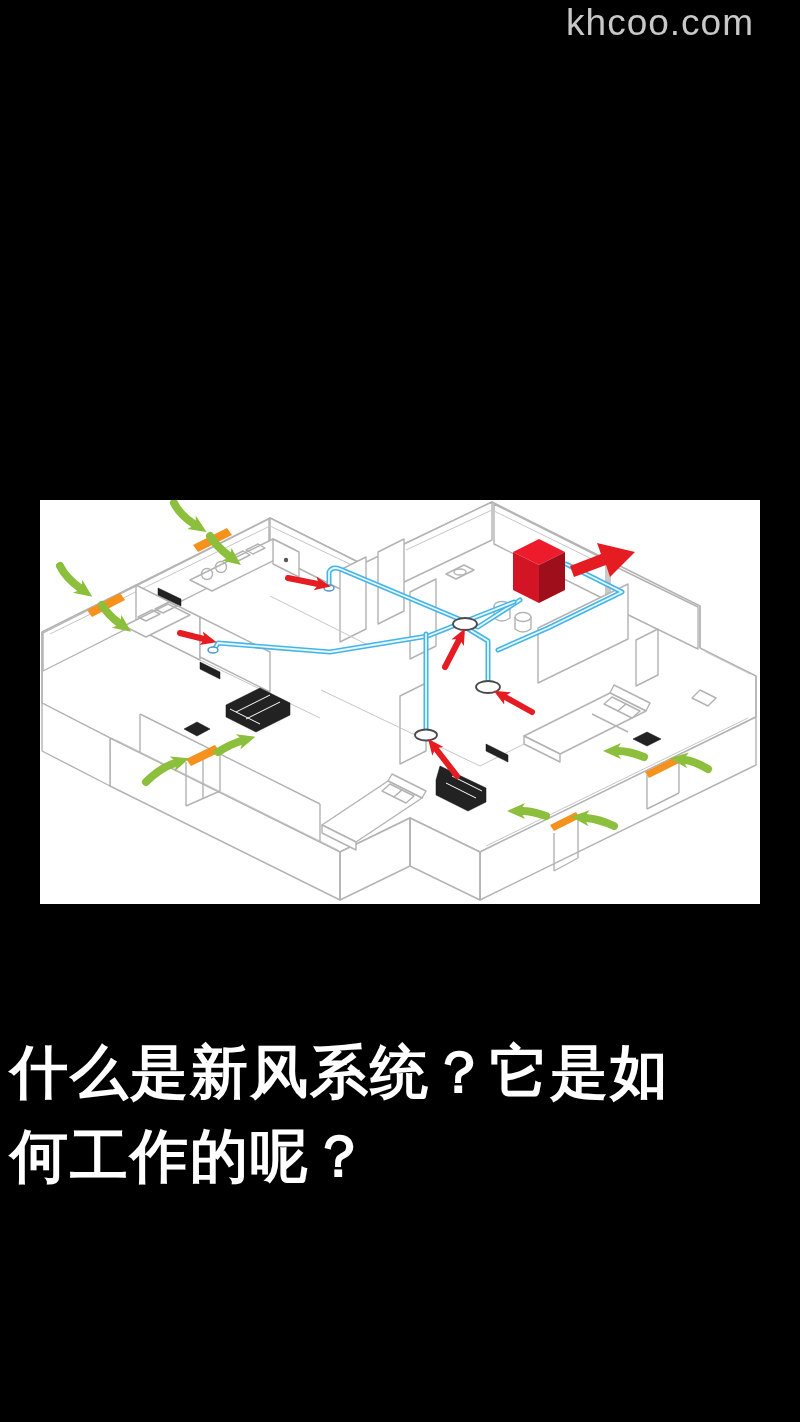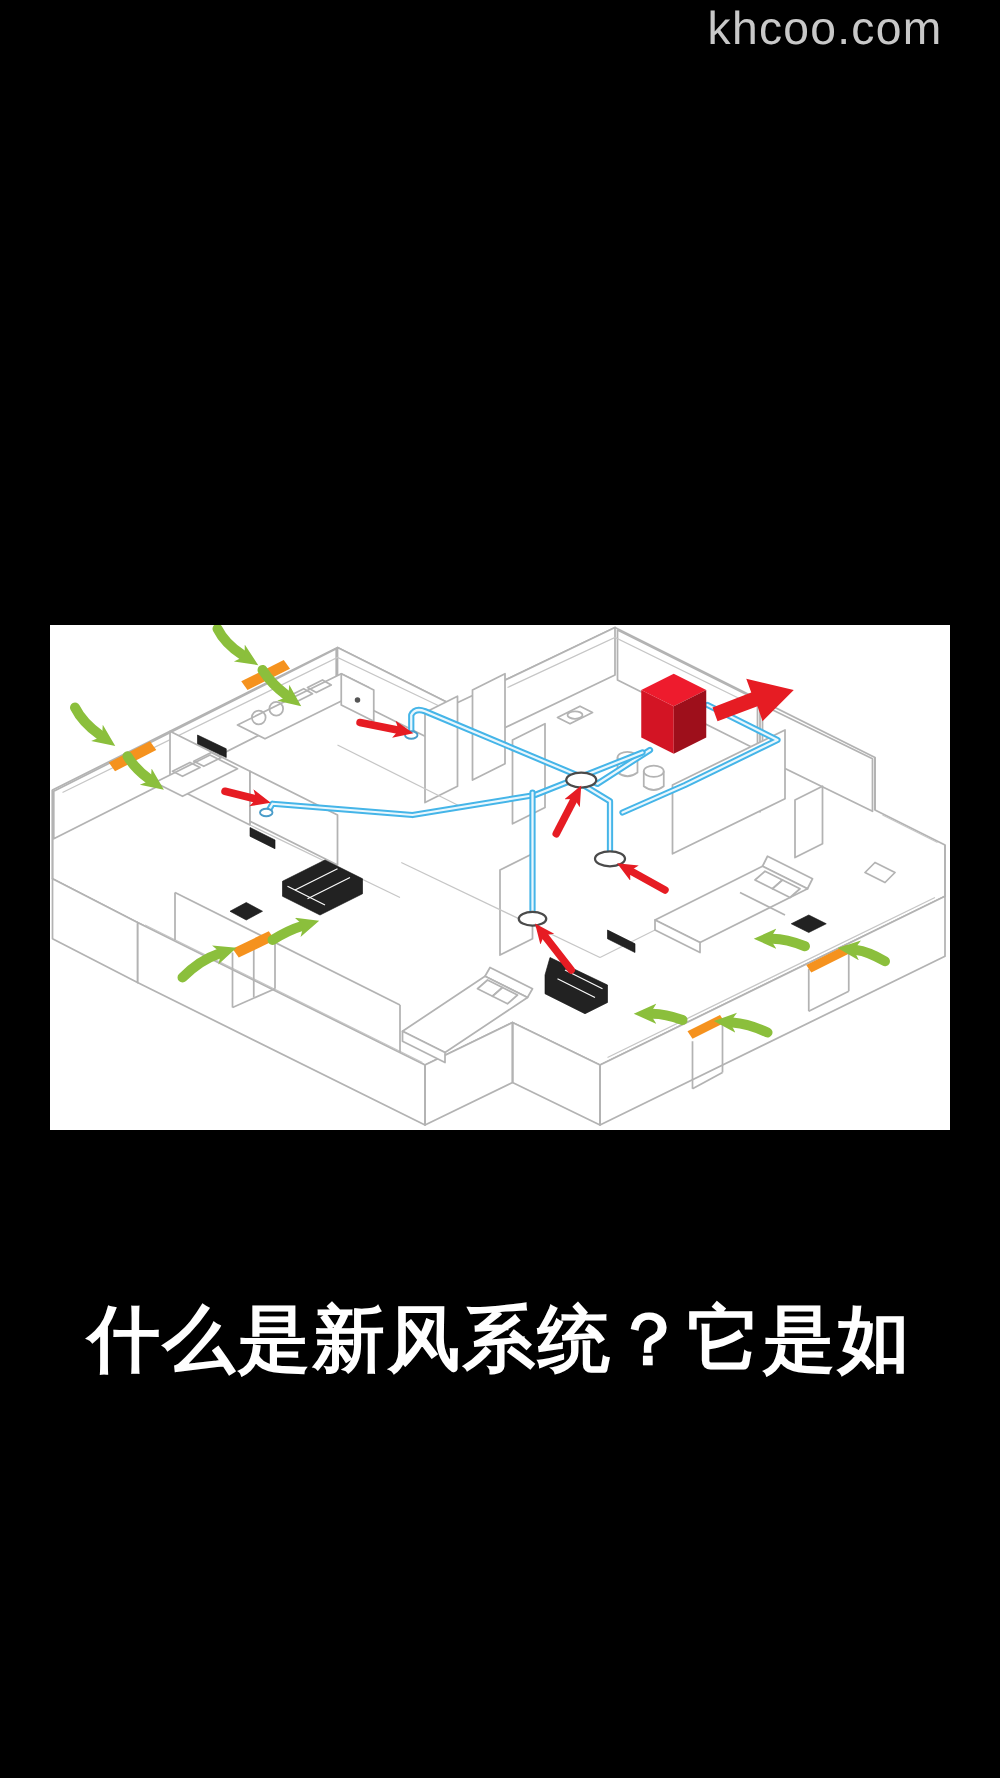--- a/index.html
+++ b/index.html
@@ -11,22 +11,22 @@
     position:absolute;top:2px;right:46px;
     font-size:37px;letter-spacing:1px;
     color:var(--watermark_gray,#c8c8c8);
   }
   .diagram-panel{
     position:absolute;left:40px;top:500px;width:720px;height:404px;
     background:var(--panel_bg,#fff);
   }
   .caption{
     position:absolute;left:0;right:0;top:1030px;
-    text-align:center;color:var(--caption_white,#fff);
-    font-size:58px;font-weight:800;line-height:84px;letter-spacing:2px;
+    text-align:left;color:var(--caption_white,#fff);
+    font-size:58px;font-weight:800;line-height:84px;letter-spacing:2px;padding-left:10px;
   }
   
   .ln{stroke:var(--line_gray,#b3b3b3);stroke-width:1.4;fill:none;stroke-linejoin:round;}
   .wall{stroke:var(--line_gray,#b3b3b3);stroke-width:1.4;fill:#fff;stroke-linejoin:round;}
   .thin{stroke:#c6c6c6;stroke-width:1;fill:none;}
   .duct-o{stroke:var(--duct_blue,#45b5e8);stroke-width:5;fill:none;stroke-linejoin:round;stroke-linecap:round;}
   .duct-i{stroke:#eaf7fd;stroke-width:1.8;fill:none;stroke-linejoin:round;stroke-linecap:round;}
   .diff{fill:#fff;stroke:#4a4a4a;stroke-width:1.8;}
   .inlet{fill:#fff;stroke:#4a9cc9;stroke-width:1.5;}
   .ga{stroke:var(--fresh_air_green,#8bbf3c);stroke-width:8;fill:none;stroke-linecap:round;}
@@ -232,13 +232,14 @@
     <polygon class="cube-top" points="473,52 499,39 525,52 499,65"></polygon>
     <polygon class="cube-left" points="473,52 499,65 499,103 473,90"></polygon>
     <polygon class="cube-right" points="499,65 525,52 525,90 499,103"></polygon>
   </g>
   <polygon class="bigarrow" points="530,66 561,54 557,43 595,52 570,77 566,65 534,77"></polygon>
 </svg>
 </div>
 
 <div class="caption">
   <div>什么是新风系统？它是如</div>
+  <div>何工作的呢？</div>
 </div>
 
 </body></html>

